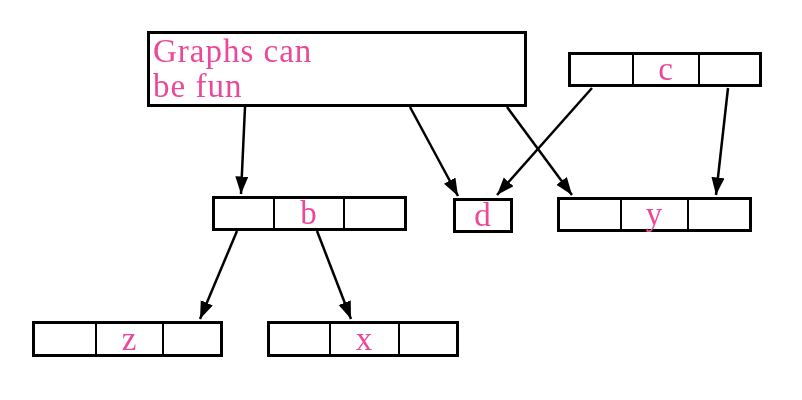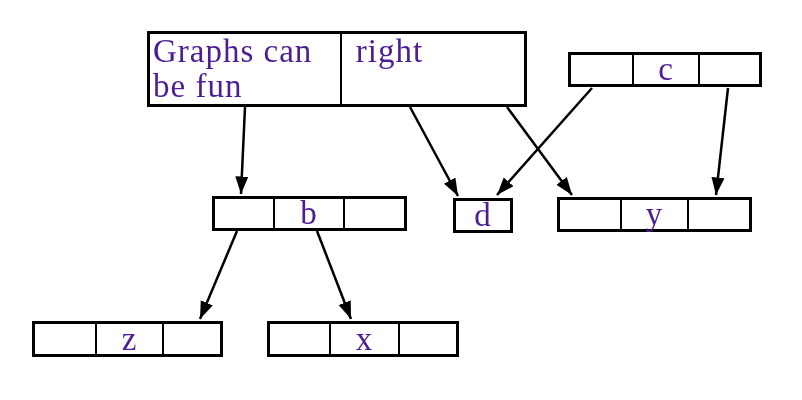--- a/index.html
+++ b/index.html
@@ -27,21 +27,21 @@
     background: #ffffff;
   }
   .cell {
     box-sizing: border-box;
     display: flex;
     align-items: center;
     justify-content: center;
     font-size: 33px;
     line-height: 35px;
     letter-spacing: 1px;
-    color: #4c1d95;
+    color: #ec4899;
     white-space: pre-line;
   }
   .cell + .cell { border-left: 2px solid #000000; }
 
   
   .n-struct1 { left: 147px; top: 31px; width: 380px; height: 76px; }
   .n-struct1 .cell { align-items: flex-start; }
   .n-struct1 .c0 { width: 190px; justify-content: flex-start; text-align: left; padding-left: 3px; }
   .n-struct1 .c1 { width: 87px; }
   .n-struct1 .c2 { width: 97px; }
@@ -97,23 +97,20 @@
       <line x1="592" y1="88" x2="497" y2="195" stroke="#000000" stroke-width="2.5" marker-end="url(#arrowhead)"></line>
       <line x1="728" y1="88" x2="716" y2="195" stroke="#000000" stroke-width="2.5" marker-end="url(#arrowhead)"></line>
       <line x1="237" y1="231" x2="200" y2="319" stroke="#000000" stroke-width="2.5" marker-end="url(#arrowhead)"></line>
       <line x1="317" y1="231" x2="351" y2="319" stroke="#000000" stroke-width="2.5" marker-end="url(#arrowhead)"></line>
     </svg>
 
   <div class="node n-struct1">
     <div class="cell c0">
       <span>Graphs can
 be fun</span>
-    </div>
-    <div class="cell c2">
-      <span>right</span>
     </div>
   </div>
 
   <div class="node n-c">
     <div class="cell c0">
       <span></span>
     </div>
     <div class="cell c1">
       <span>c</span>
     </div>

